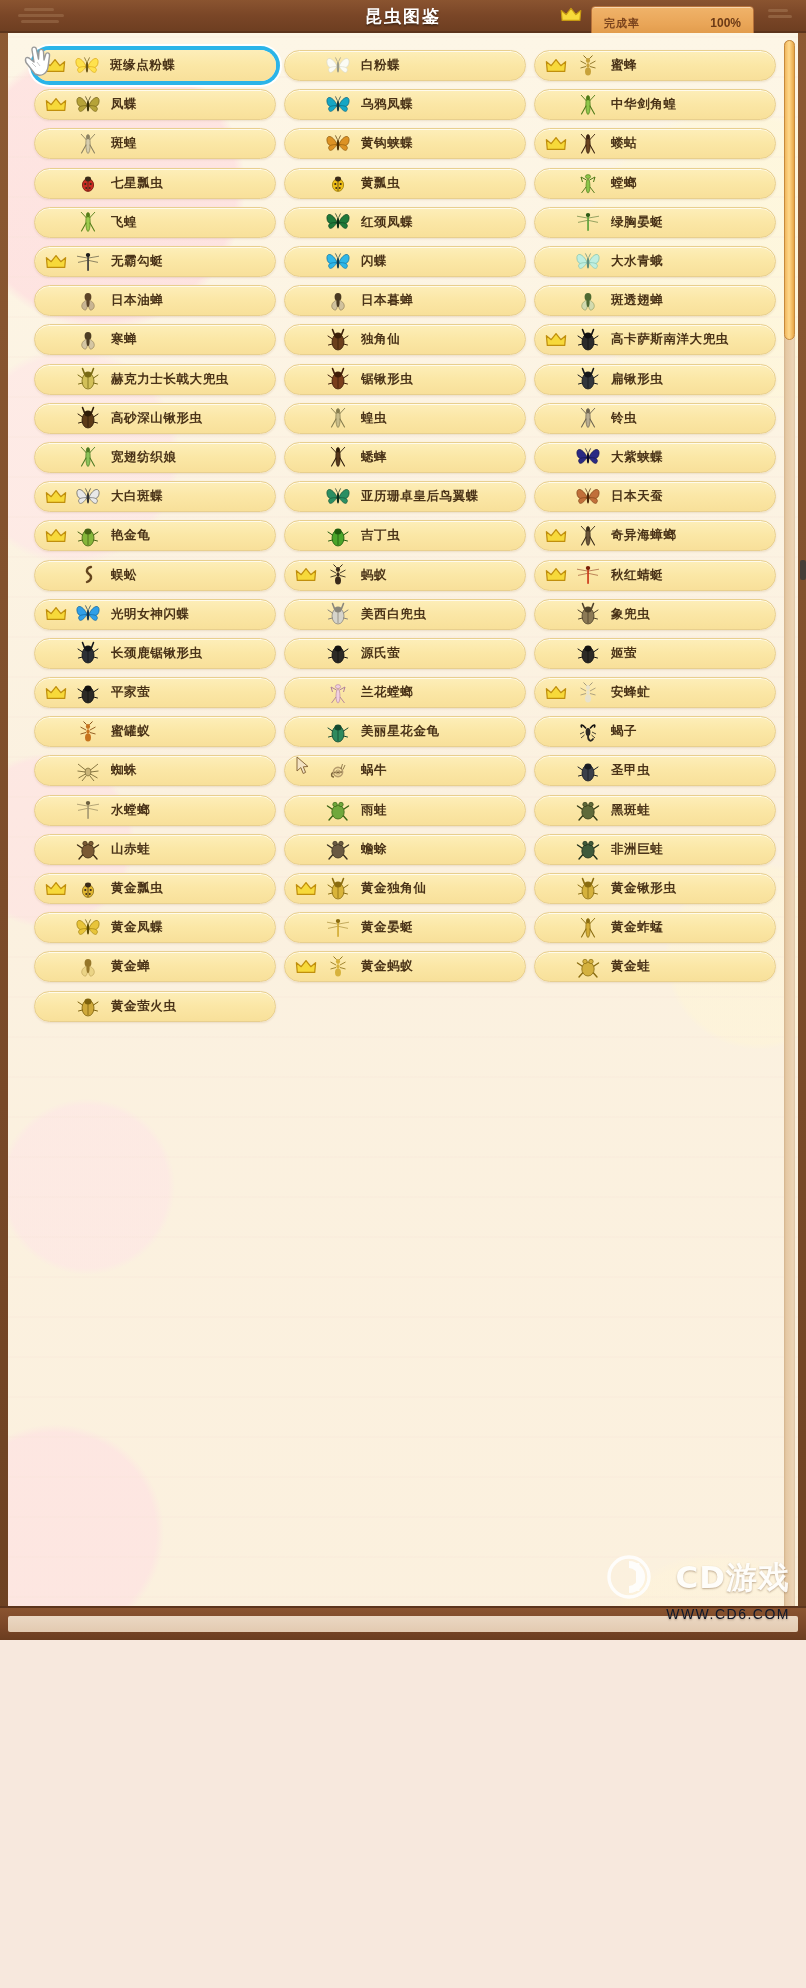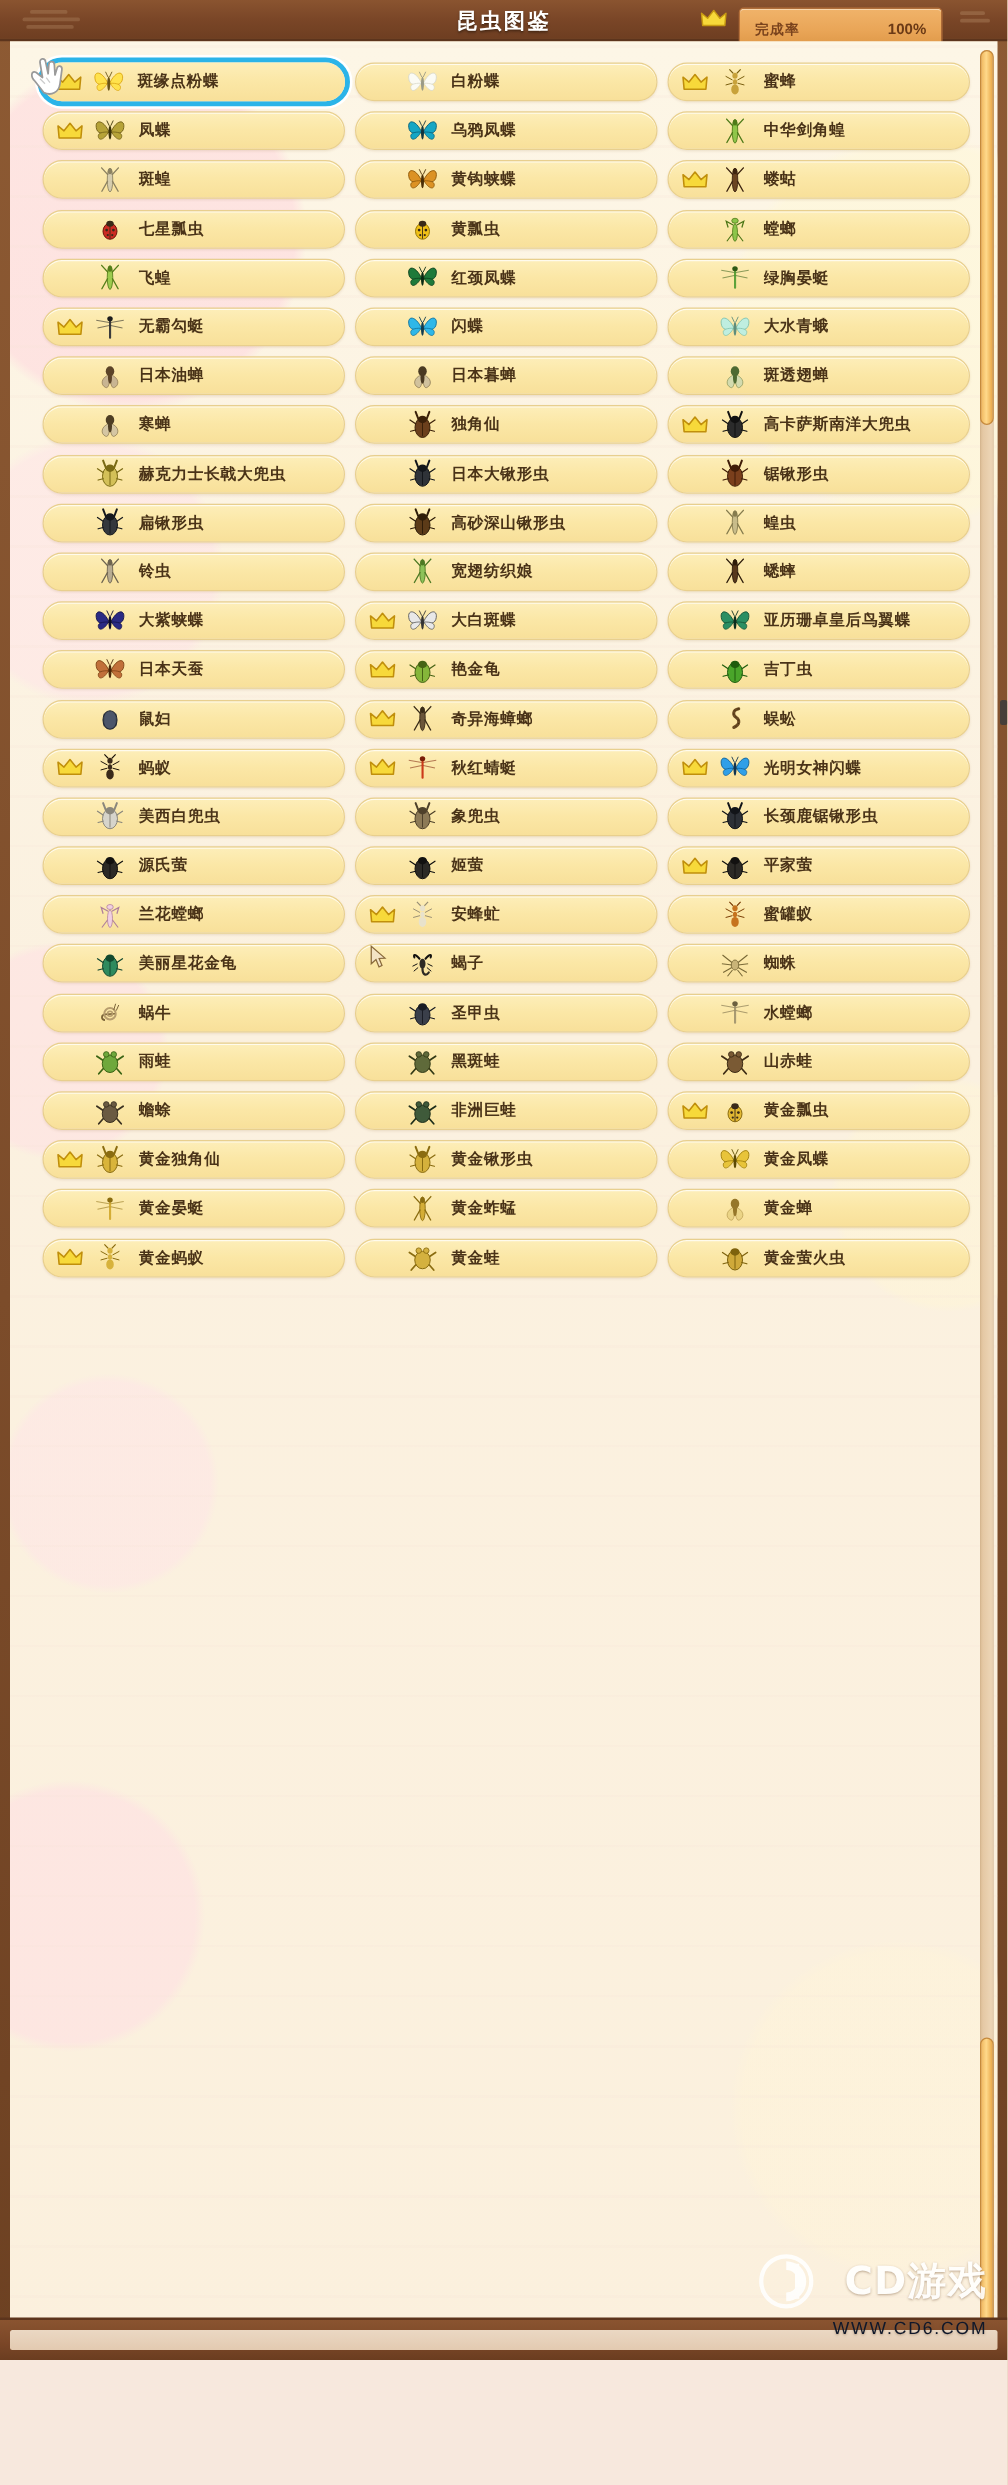--- a/index.html
+++ b/index.html
@@ -2,21 +2,21 @@
 <html><head>
 <meta charset="utf-8">
 <style>
   html,body{margin:0;padding:0;}
   body{
     width:806px;height:1988px;overflow:hidden;
     font-family:"Liberation Sans","DejaVu Sans",sans-serif;
     background:#f7e8dd;
   }
   .app{
-    position:relative;width:806px;height:1888px;
+    position:relative;width:806px;height:1640px;
     background:#e9cbb4;
     overflow:hidden;
   }
 
   
   .frame{
     position:absolute;inset:0;
     background:linear-gradient(180deg,#8d5a33 0%,#7c4c2a 55%,#6d4122 100%);
     padding:0;
   }
@@ -619,35 +619,20 @@
     </svg>
             </span>
             <span class="entry-label">赫克力士长戟大兜虫</span>
           </div>
         </div>
         <div class="cell">
           <div class="entry">
             <span class="crown-slot"></span>
             <span class="bug-slot">
     <svg class="bug" viewBox="0 0 26 24">
-      <path d="M10 8 L7.5 1.5 M16 8 L18.5 1.5" stroke="#13161a" stroke-width="1.6" fill="none" stroke-linecap="round"></path>
-      <ellipse cx="13" cy="14" rx="6" ry="8" fill="#2f3338" stroke="#13161a" stroke-width=".8"></ellipse>
-      <ellipse cx="13" cy="7.5" rx="3.6" ry="3" fill="#13161a"></ellipse>
-      <path d="M13 7 L13 21" stroke="#13161a" stroke-width=".8"></path>
-      <path d="M7.5 11 L3 8 M18.5 11 L23 8 M7.5 16 L3.5 17 M18.5 16 L22.5 17" stroke="#13161a" stroke-width="1" stroke-linecap="round"></path>
-    </svg>
-            </span>
-            <span class="entry-label">日本大锹形虫</span>
-          </div>
-        </div>
-        <div class="cell">
-          <div class="entry">
-            <span class="crown-slot"></span>
-            <span class="bug-slot">
-    <svg class="bug" viewBox="0 0 26 24">
       <path d="M10 8 L7.5 1.5 M16 8 L18.5 1.5" stroke="#401d08" stroke-width="1.6" fill="none" stroke-linecap="round"></path>
       <ellipse cx="13" cy="14" rx="6" ry="8" fill="#7a3f1c" stroke="#401d08" stroke-width=".8"></ellipse>
       <ellipse cx="13" cy="7.5" rx="3.6" ry="3" fill="#401d08"></ellipse>
       <path d="M13 7 L13 21" stroke="#401d08" stroke-width=".8"></path>
       <path d="M7.5 11 L3 8 M18.5 11 L23 8 M7.5 16 L3.5 17 M18.5 16 L22.5 17" stroke="#401d08" stroke-width="1" stroke-linecap="round"></path>
     </svg>
             </span>
             <span class="entry-label">锯锹形虫</span>
           </div>
         </div>
@@ -830,32 +815,20 @@
             <span class="bug-slot">
     <svg class="bug" viewBox="0 0 26 24">
 
       <ellipse cx="13" cy="14" rx="6" ry="8" fill="#4aa52a" stroke="#1f5c0d" stroke-width=".8"></ellipse>
       <ellipse cx="13" cy="7.5" rx="3.6" ry="3" fill="#1f5c0d"></ellipse>
       <path d="M13 7 L13 21" stroke="#1f5c0d" stroke-width=".8"></path>
       <path d="M7.5 11 L3 8 M18.5 11 L23 8 M7.5 16 L3.5 17 M18.5 16 L22.5 17" stroke="#1f5c0d" stroke-width="1" stroke-linecap="round"></path>
     </svg>
             </span>
             <span class="entry-label">吉丁虫</span>
-          </div>
-        </div>
-        <div class="cell">
-          <div class="entry">
-            <span class="crown-slot"></span>
-            <span class="bug-slot">
-    <svg class="bug" viewBox="0 0 26 24">
-      <ellipse cx="13" cy="13" rx="5.6" ry="7.4" fill="#4c566a" stroke="#242a36" stroke-width=".9"></ellipse>
-      <path d="M8 8 L8 18 M18 8 L18 18" stroke="#242a36" stroke-width=".7" opacity=".6"></path>
-    </svg>
-            </span>
-            <span class="entry-label">鼠妇</span>
           </div>
         </div>
         <div class="cell">
           <div class="entry">
             <span class="crown-slot">
   <svg class="crown" viewBox="0 0 24 18">
     <path d="M2.2 15 L1.2 4.2 L6.6 8.6 L12 1.8 L17.4 8.6 L22.8 4.2 L21.8 15 Z" fill="#f7d93a" stroke="#c08f0c" stroke-width="1.4" stroke-linejoin="round"></path>
   </svg>
             </span>
             <span class="bug-slot">

